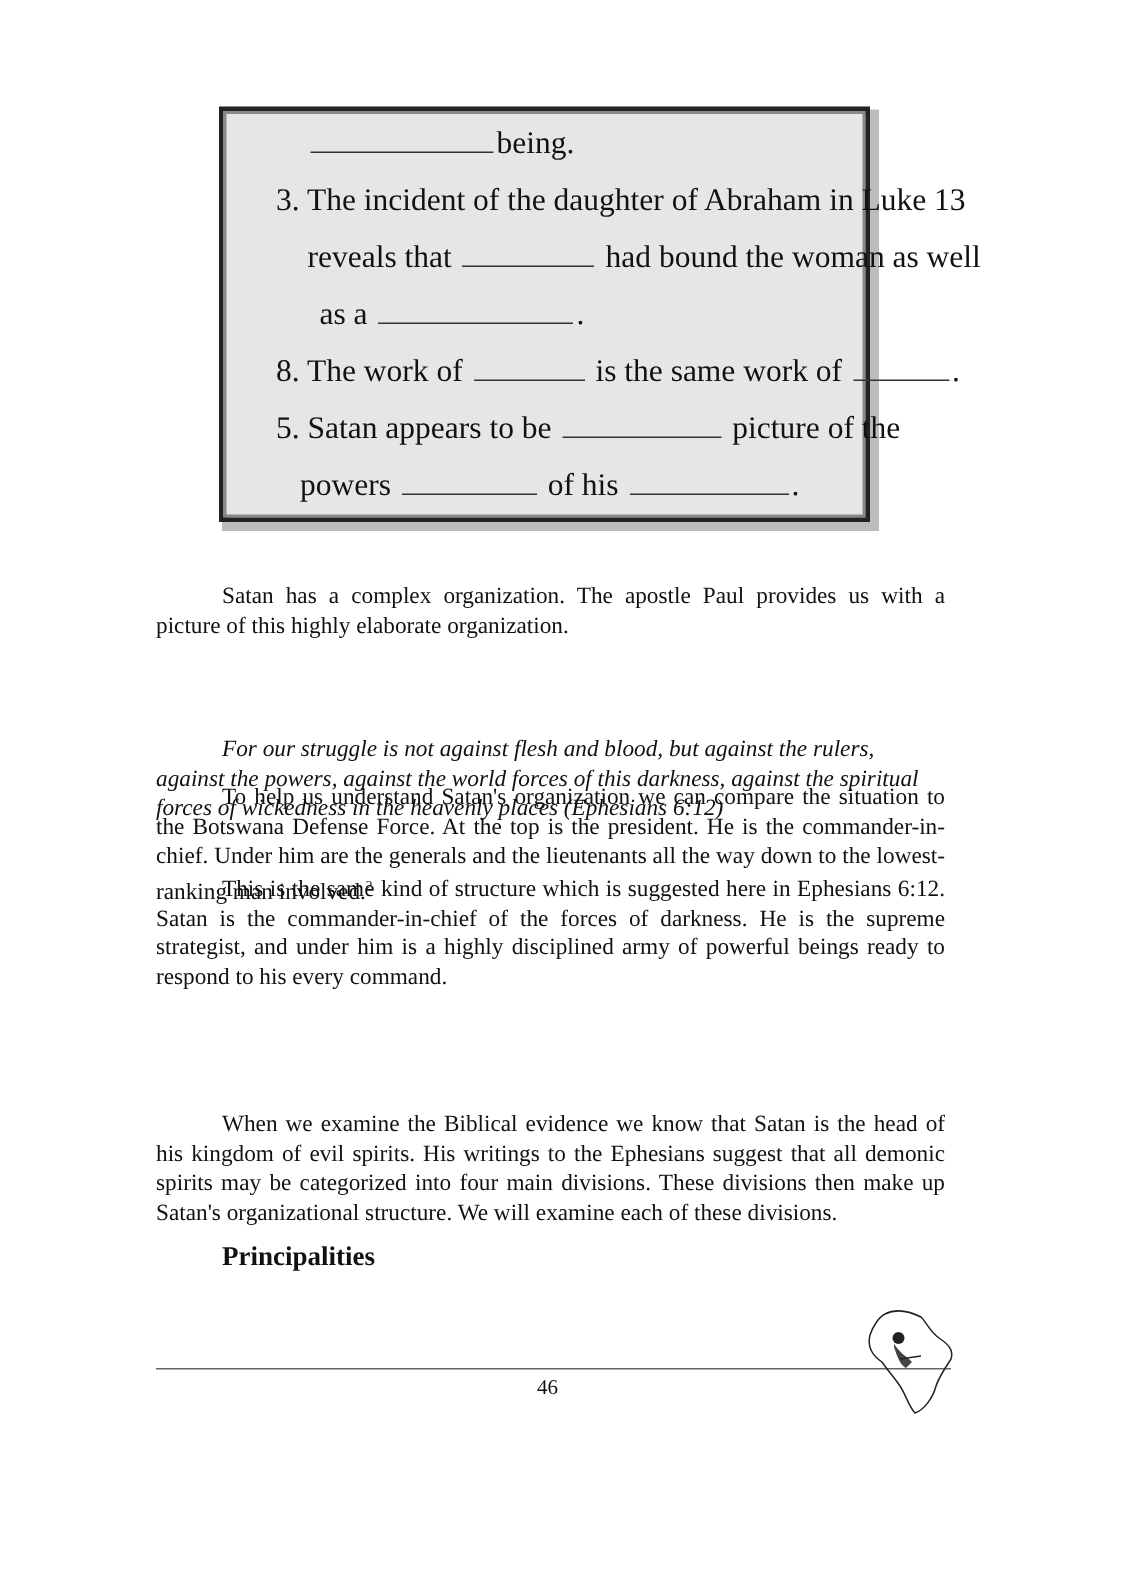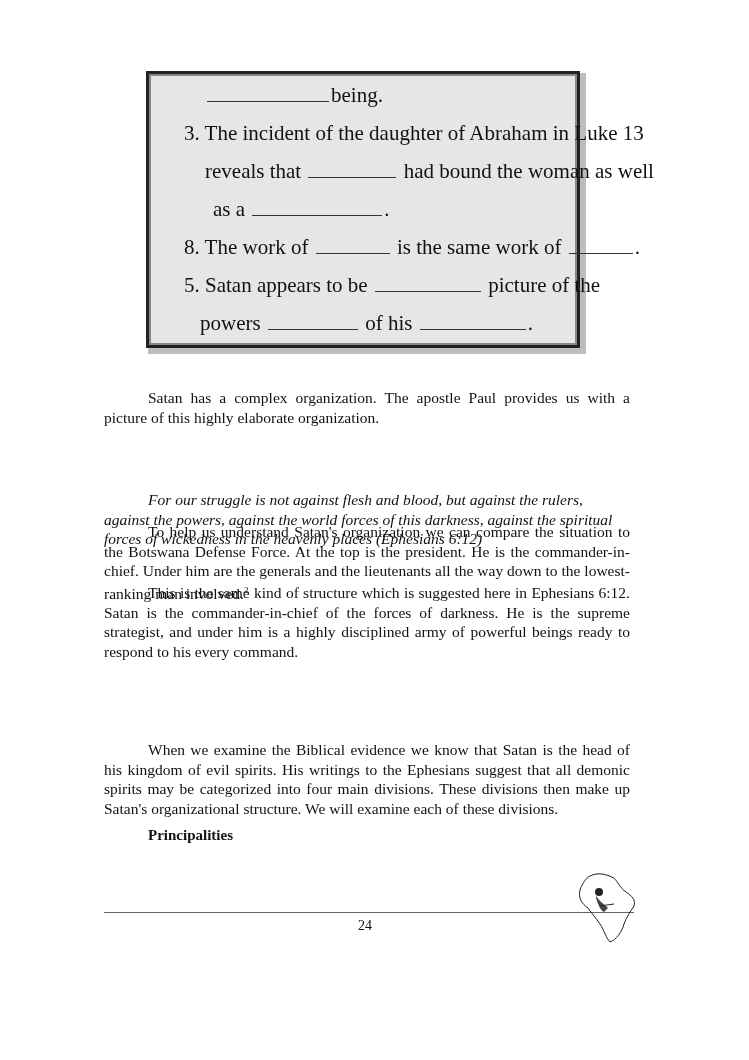--- a/index.html
+++ b/index.html
@@ -7,21 +7,21 @@
            font-family: "Liberation Serif", serif; color: #111; }
     .box-shadow { position: absolute; left: 148px; top: 73px; width: 438px; height: 281px; background: #bdbdbd; }
     .box { position: absolute; left: 146px; top: 71px; width: 434px; height: 277px;
            background: #e6e6e6; border: 3px solid #222; box-sizing: border-box;
            box-shadow: inset 2px 2px 0 #888, inset -2px -2px 0 #888; }
     .q { position: absolute; font-size: 21px; white-space: nowrap; }
     .blank { display: inline-block; border-bottom: 1px solid #333; height: 1px; vertical-align: baseline; margin: 0 2px; }
     .para { position: absolute; left: 104px; width: 526px; font-size: 15.5px; line-height: 19.5px; text-align: justify; }
     .para .indent { display: inline-block; width: 44px; }
     .italic { font-style: italic; text-align: left; }
-    .heading { position: absolute; left: 148px; top: 827px; font-weight: bold; font-size: 15px; }
+    .heading { position: absolute; left: 148px; top: 827px; font-weight: bold; font-size: 18px; }
     .footer-line { position: absolute; left: 104px; top: 912px; width: 530px; height: 1px; background: #666; }
     .page-num { position: absolute; left: 358px; top: 918px; font-size: 14px; }
     .logo { position: absolute; left: 570px; top: 868px; width: 70px; height: 80px; }
     sup { font-size: 9px; }
   </style>
 </head>
 <body>
 
 <div class="box-shadow"></div>
 <div class="box"></div>
@@ -59,20 +59,20 @@
 
 <div class="para" style="top:388px;"><span class="indent"></span><span>Satan has a complex organization. The apostle Paul provides us with a picture of this highly elaborate organization.</span></div>
 <div class="para italic" style="top:446px;margin-top:44px;"><span class="indent"></span><span>For our struggle is not against flesh and blood, but against the rulers, against the powers, against the world forces of this darkness, against the spiritual forces of wickedness in the heavenly places (Ephesians 6:12)</span></div>
 <div class="para" style="top:522px;"><span class="indent"></span><span>To help us understand Satan's organization we can compare the situation to the Botswana Defense Force. At the top is the president. He is the commander-in-chief. Under him are the generals and the lieutenants all the way down to the lowest-ranking man involved.</span><sup>2</sup></div>
 <div class="para" style="top:583px;"><span class="indent"></span><span>This is the same kind of structure which is suggested here in Ephesians 6:12. Satan is the commander-in-chief of the forces of darkness. He is the supreme strategist, and under him is a highly disciplined army of powerful beings ready to respond to his every command.</span></div>
 <div class="para" style="top:712px;margin-top:28px;"><span class="indent"></span><span>When we examine the Biblical evidence we know that Satan is the head of his kingdom of evil spirits. His writings to the Ephesians suggest that all demonic spirits may be categorized into four main divisions. These divisions then make up Satan's organizational structure. We will examine each of these divisions.</span></div>
 
 <div class="heading">Principalities</div>
 
 <div class="footer-line"></div>
-<div class="page-num">24</div>
+<div class="page-num">46</div>
 
 <svg class="logo" viewBox="0 0 70 80">
   <path d="M20 8 C28 4 36 6 44 10 C48 14 50 20 56 24 C62 28 66 32 64 38 C60 44 56 50 54 56 C52 64 46 72 40 74 C36 70 34 62 30 56 C26 50 22 46 18 40 C12 36 8 30 10 22 C12 16 16 10 20 8 Z" fill="none" stroke="#222" stroke-width="1"></path>
   <circle cx="29" cy="24" r="4" fill="#222"></circle>
   <path d="M26 28 C30 34 34 36 38 40 L34 44 C30 42 28 36 26 30 Z" fill="#444"></path>
   <path d="M30 38 L44 36" stroke="#222" stroke-width="1"></path>
 </svg>
 
 </body></html>

